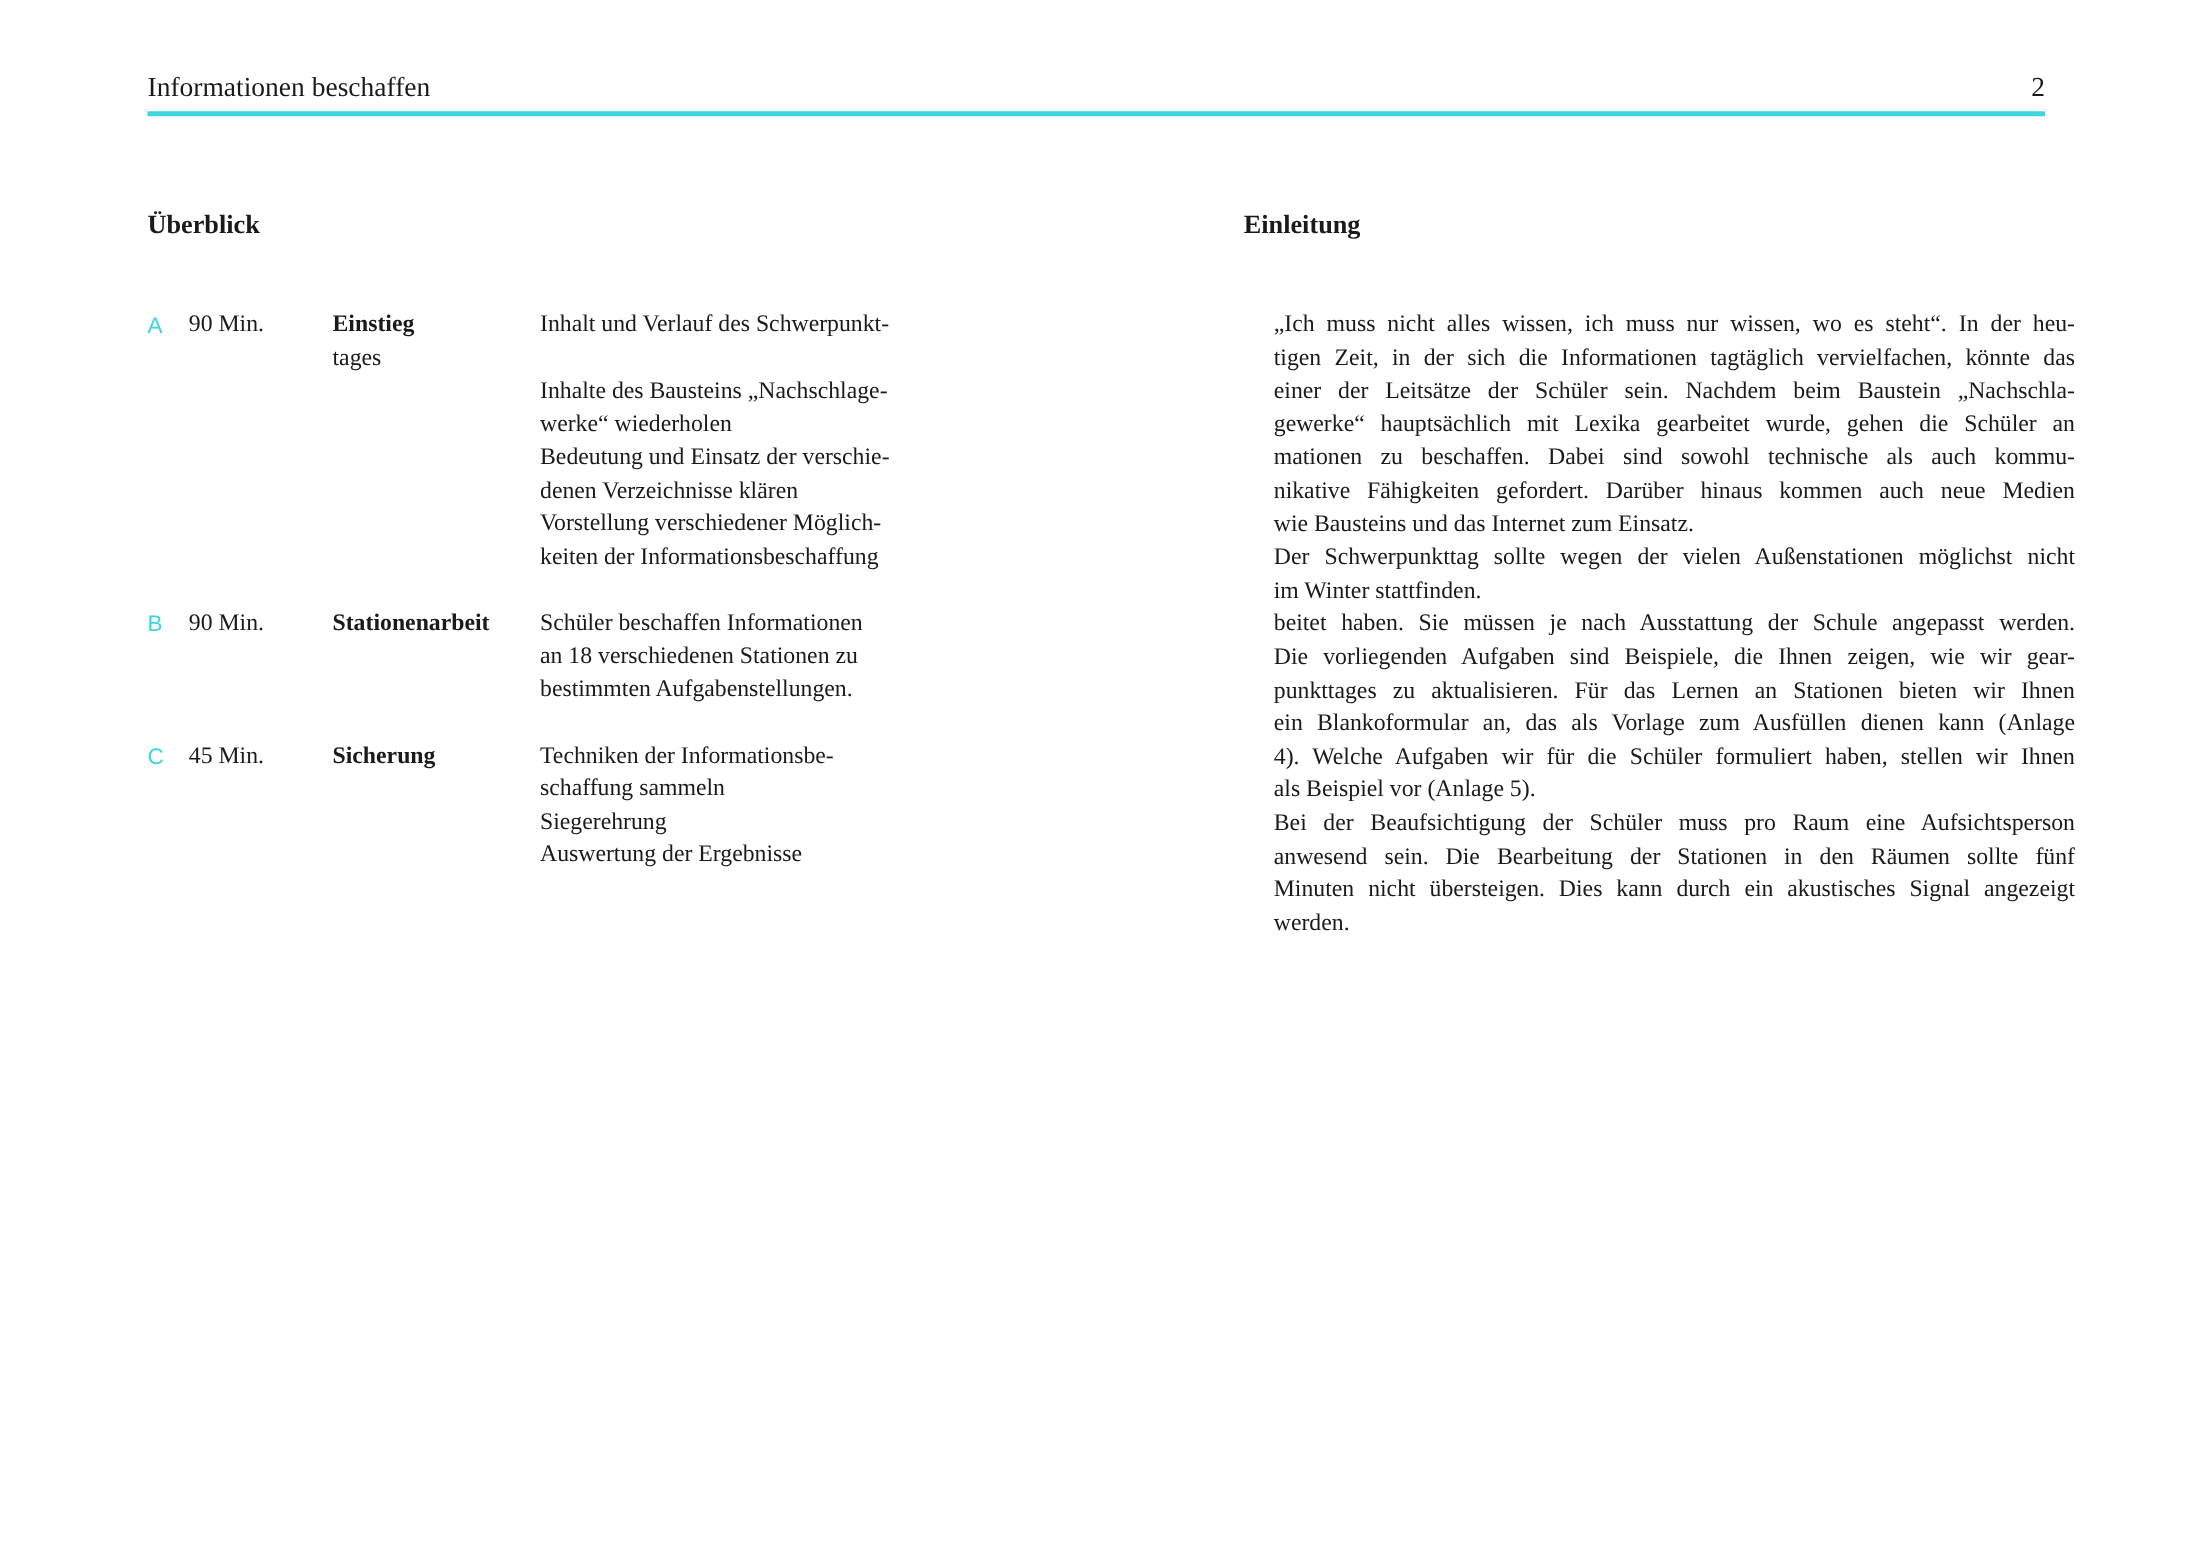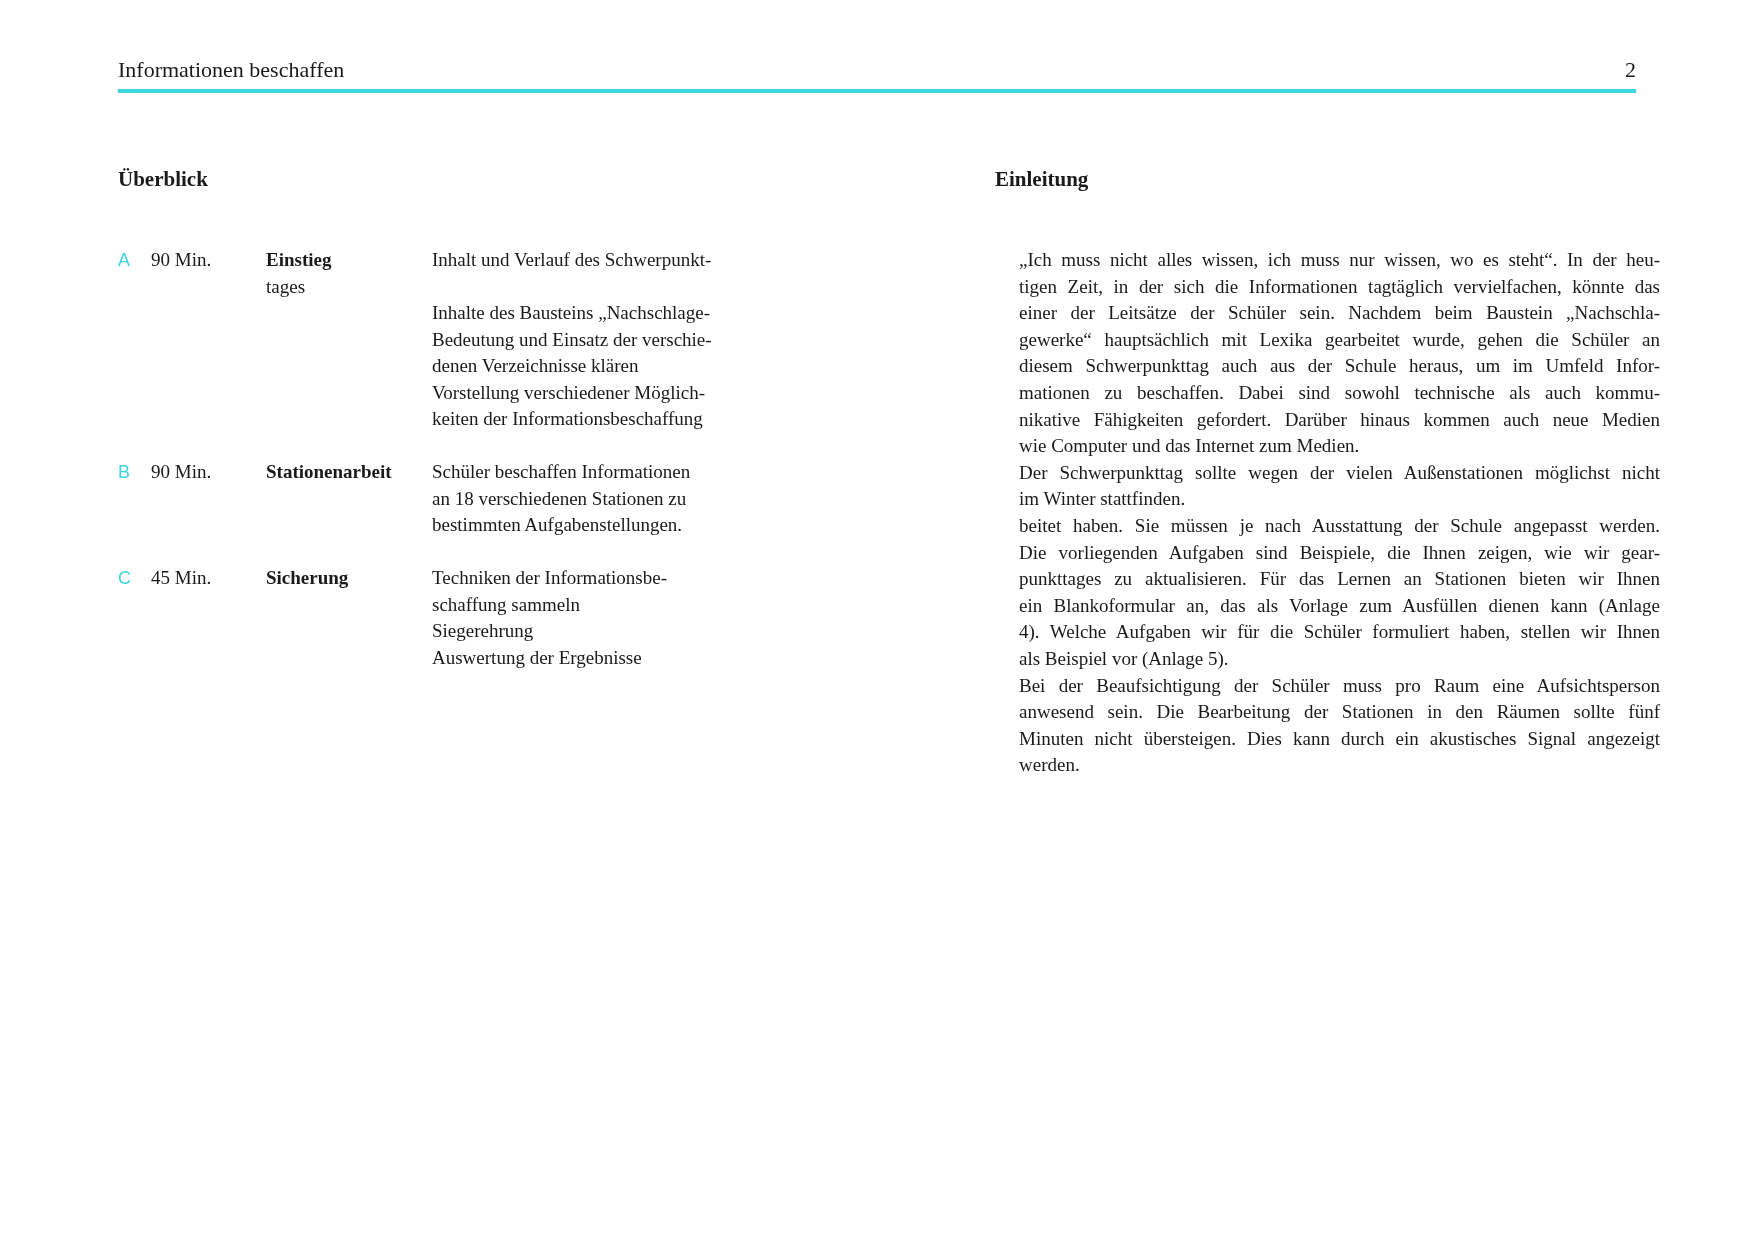--- a/index.html
+++ b/index.html
@@ -50,20 +50,21 @@
     <span class="ov-letter">A</span>
     <span class="ov-time">90 Min.</span>
     <div class="ov-label">
       <span class="bold">Einstieg</span><br>
       <span>tages</span>
     </div>
     <div class="ov-desc">
       <span>Inhalt und Verlauf des Schwerpunkt-</span>
       <div class="gap"></div>
       <span>Inhalte des Bausteins „Nachschlage-</span>
+      <span>werke“ wiederholen</span>
       <span>Bedeutung und Einsatz der verschie-</span>
       <span>denen Verzeichnisse klären</span>
       <span>Vorstellung verschiedener Möglich-</span>
       <span>keiten der Informationsbeschaffung</span>
     </div>
   </div>
 
   <div class="ov-row">
     <span class="ov-letter">B</span>
     <span class="ov-time">90 Min.</span>
@@ -90,24 +91,23 @@
       <span>Auswertung der Ergebnisse</span>
     </div>
   </div>
 </div>
 
 <div class="intro">
   <span style="display: block; word-spacing: 4.81473px;">„Ich muss nicht alles wissen, ich muss nur wissen, wo es steht“. In der heu-</span>
   <span style="display: block; word-spacing: 5.85313px;">tigen Zeit, in der sich die Informationen tagtäglich vervielfachen, könnte das</span>
   <span style="display: block; word-spacing: 8.73611px;">einer der Leitsätze der Schüler sein. Nachdem beim Baustein „Nachschla-</span>
   <span style="display: block; word-spacing: 7.91493px;">gewerke“ hauptsächlich mit Lexika gearbeitet wurde, gehen die Schüler an</span>
-  <span style="display: block; word-spacing: 7.83906px;">diesem Schwerpunkttag auch aus der Schule heraus, um im Umfeld Infor-</span>
   <span style="display: block; word-spacing: 9.9375px;">mationen zu beschaffen. Dabei sind sowohl technische als auch kommu-</span>
   <span style="display: block; word-spacing: 8.69922px;">nikative Fähigkeiten gefordert. Darüber hinaus kommen auch neue Medien</span>
-  <span class="last" style="text-align: left;">wie Computer und das Internet zum Medien.</span>
+  <span class="last" style="text-align: left;">wie Bausteins und das Internet zum Einsatz.</span>
   <span style="display: block; word-spacing: 7.30859px;">Der Schwerpunkttag sollte wegen der vielen Außenstationen möglichst nicht</span>
   <span class="last" style="text-align: left;">im Winter stattfinden.</span>
   <span style="display: block; word-spacing: 7.00781px;">beitet haben. Sie müssen je nach Ausstattung der Schule angepasst werden.</span>
   <span style="display: block; word-spacing: 7.36875px;">Die vorliegenden Aufgaben sind Beispiele, die Ihnen zeigen, wie wir gear-</span>
   <span style="display: block; word-spacing: 8.11875px;">punkttages zu aktualisieren. Für das Lernen an Stationen bieten wir Ihnen</span>
   <span style="display: block; word-spacing: 6.60313px;">ein Blankoformular an, das als Vorlage zum Ausfüllen dienen kann (Anlage</span>
   <span style="display: block; word-spacing: 5.8267px;">4). Welche Aufgaben wir für die Schüler formuliert haben, stellen wir Ihnen</span>
   <span class="last" style="text-align: left;">als Beispiel vor (Anlage 5).</span>
   <span style="display: block; word-spacing: 8.54514px;">Bei der Beaufsichtigung der Schüler muss pro Raum eine Aufsichtsperson</span>
   <span style="display: block; word-spacing: 8.85469px;">anwesend sein. Die Bearbeitung der Stationen in den Räumen sollte fünf</span>

